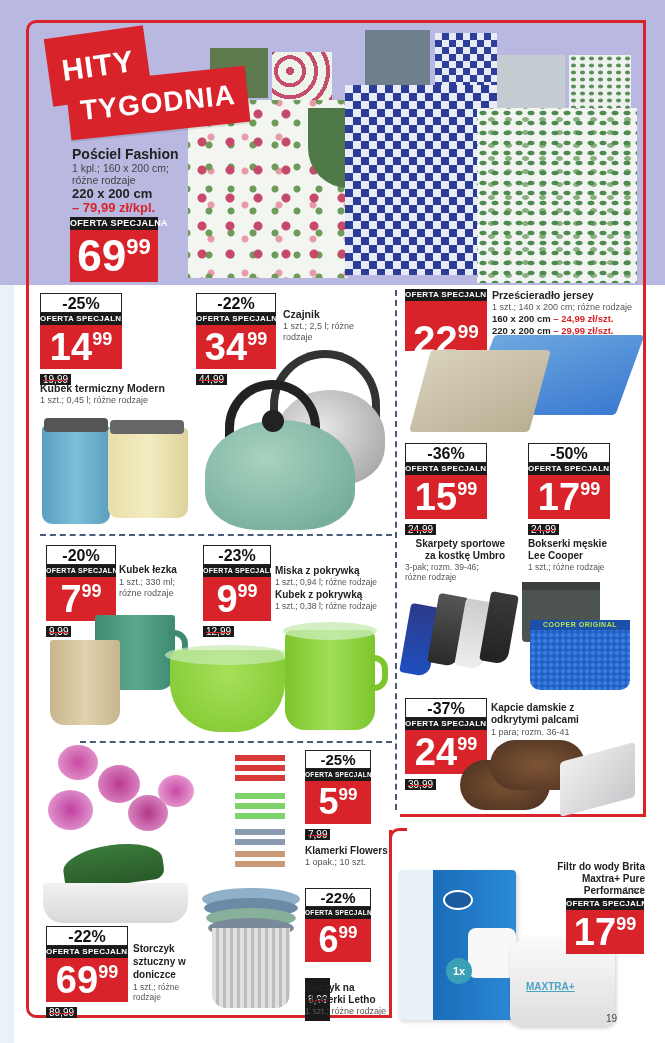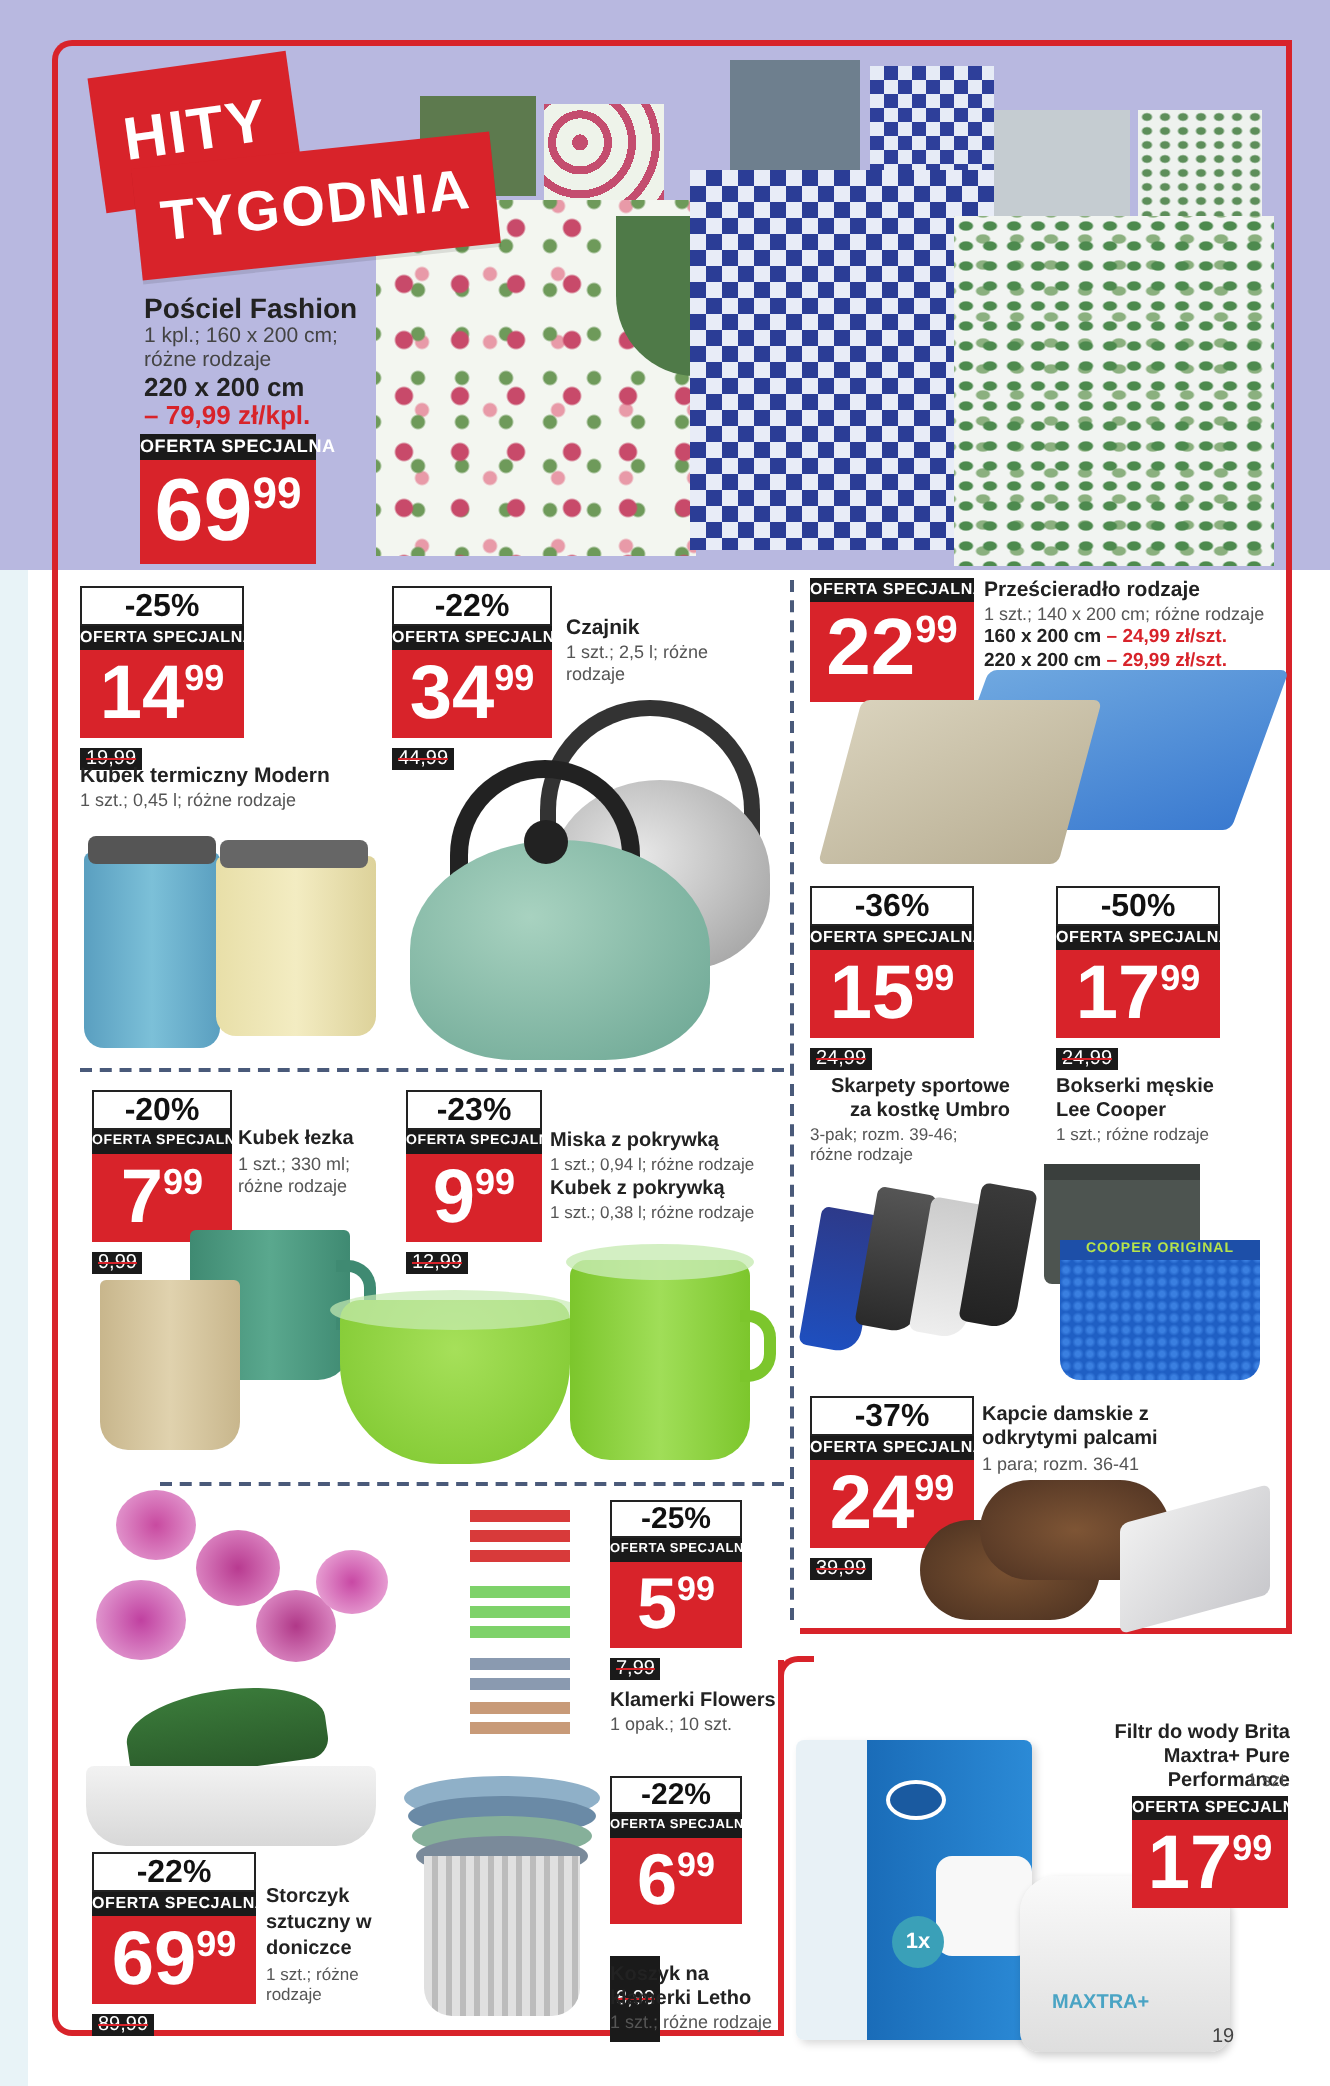--- a/index.html
+++ b/index.html
@@ -127,26 +127,26 @@
 <div class="abs" style="left:200px;top:340px;width:185px;height:190px;">
   <div style="position:absolute;left:70px;top:10px;width:110px;height:100px;border:8px solid #333;border-bottom:none;border-radius:60px 60px 0 0;"></div>
   <div style="position:absolute;left:75px;top:50px;width:110px;height:95px;background:radial-gradient(ellipse at 40% 40%,#e8e8e8,#9a9a9a);border-radius:50% 50% 40% 40%;"></div>
   <div style="position:absolute;left:25px;top:40px;width:95px;height:95px;border:9px solid #222;border-bottom:none;border-radius:60px 60px 0 0;"></div>
   <div style="position:absolute;left:5px;top:80px;width:150px;height:110px;background:radial-gradient(ellipse at 40% 35%,#a8d2c0,#6aa592);border-radius:50% 50% 35% 35%;"></div>
   <div style="position:absolute;left:62px;top:70px;width:22px;height:22px;background:#222;border-radius:50%;"></div>
 </div>
 
 <div class="tag" style="left:405px;top:289px;width:82px;">
   <div class="ofr" style="font-size:8px;height:12px;line-height:12px;">OFERTA SPECJALNA</div>
-  <div class="price" style="height:50px;padding-top:3px;">
+  <div class="price" style="height:50px;padding-top:19px;">
     <span class="int" style="font-size:40px;">22</span>
     <span class="dec" style="font-size:19px;margin-top:2px;">99</span>
   </div>
 </div>
-<div class="ptitle" style="left:492px;top:289px;font-size:10.5px;">Prześcieradło rodzaje</div>
+<div class="ptitle" style="left:492px;top:289px;font-size:10.5px;">Prześcieradło jersey</div>
 <div class="pdesc" style="left:492px;top:302px;font-size:9px;">1 szt.; 140 x 200 cm; różne rodzaje</div>
 <div class="pline" style="left:492px;top:313px;font-size:9.5px;">
   <span>160 x 200 cm</span>
   <span class="red">– 24,99 zł/szt.</span>
 </div>
 <div class="pline" style="left:492px;top:325px;font-size:9.5px;">
   <span>220 x 200 cm</span>
   <span class="red">– 29,99 zł/szt.</span>
 </div>
 <div class="abs" style="left:410px;top:330px;width:225px;height:105px;">
@@ -302,21 +302,21 @@
 </div>
 <div class="ptitle" style="left:305px;top:982px;font-size:10px;width:75px;line-height:12px;">Koszyk na klamerki Letho</div>
 <div class="pdesc" style="left:305px;top:1006px;font-size:9px;">1 szt.; różne rodzaje</div>
 
 <div class="abs" style="left:398px;top:870px;width:225px;height:160px;">
   <div style="position:absolute;left:0;top:0;width:118px;height:150px;background:linear-gradient(90deg,#e8f1f6 0 30%,#1a6cb8 30%,#2b8ad6);border-radius:4px;box-shadow:2px 2px 4px rgba(0,0,0,0.15);"></div>
   <div style="position:absolute;left:45px;top:20px;width:30px;height:20px;background:#1a5aa0;border:2px solid #fff;border-radius:50%;"></div>
   <div style="position:absolute;left:70px;top:58px;width:48px;height:50px;background:#f8f8f8;border-radius:8px;"></div>
   <div style="position:absolute;left:48px;top:88px;width:26px;height:26px;background:#3aa0b8;color:#fff;font-size:11px;font-weight:bold;border-radius:50%;text-align:center;line-height:26px;">1x</div>
   <div style="position:absolute;left:112px;top:68px;width:105px;height:88px;background:linear-gradient(180deg,#fafafa,#dedede);border-radius:18px 18px 10px 10px;box-shadow:1px 2px 4px rgba(0,0,0,0.2);"></div>
-  <div style="position:absolute;left:128px;top:126px;color:#4aa4c4;font-size:10px;font-weight:bold;">MAXTRA+</div>
+  <div style="position:absolute;left:128px;top:111px;color:#4aa4c4;font-size:10px;font-weight:bold;text-decoration:underline;">MAXTRA+</div>
 </div>
 <div class="ptitle" style="left:520px;top:861px;font-size:10px;width:125px;text-align:right;line-height:12px;">Filtr do wody Brita Maxtra+ Pure Performance</div>
 <div class="pdesc" style="left:560px;top:885px;font-size:9px;width:85px;text-align:right;">1 szt.</div>
 <div class="tag" style="left:566px;top:898px;width:78px;">
   <div class="ofr" style="font-size:8px;height:12px;line-height:12px;">OFERTA SPECJALNA</div>
   <div class="price" style="height:44px;padding-top:3px;">
     <span class="int" style="font-size:38px;">17</span>
     <span class="dec" style="font-size:18px;margin-top:2px;">99</span>
   </div>
 </div>

